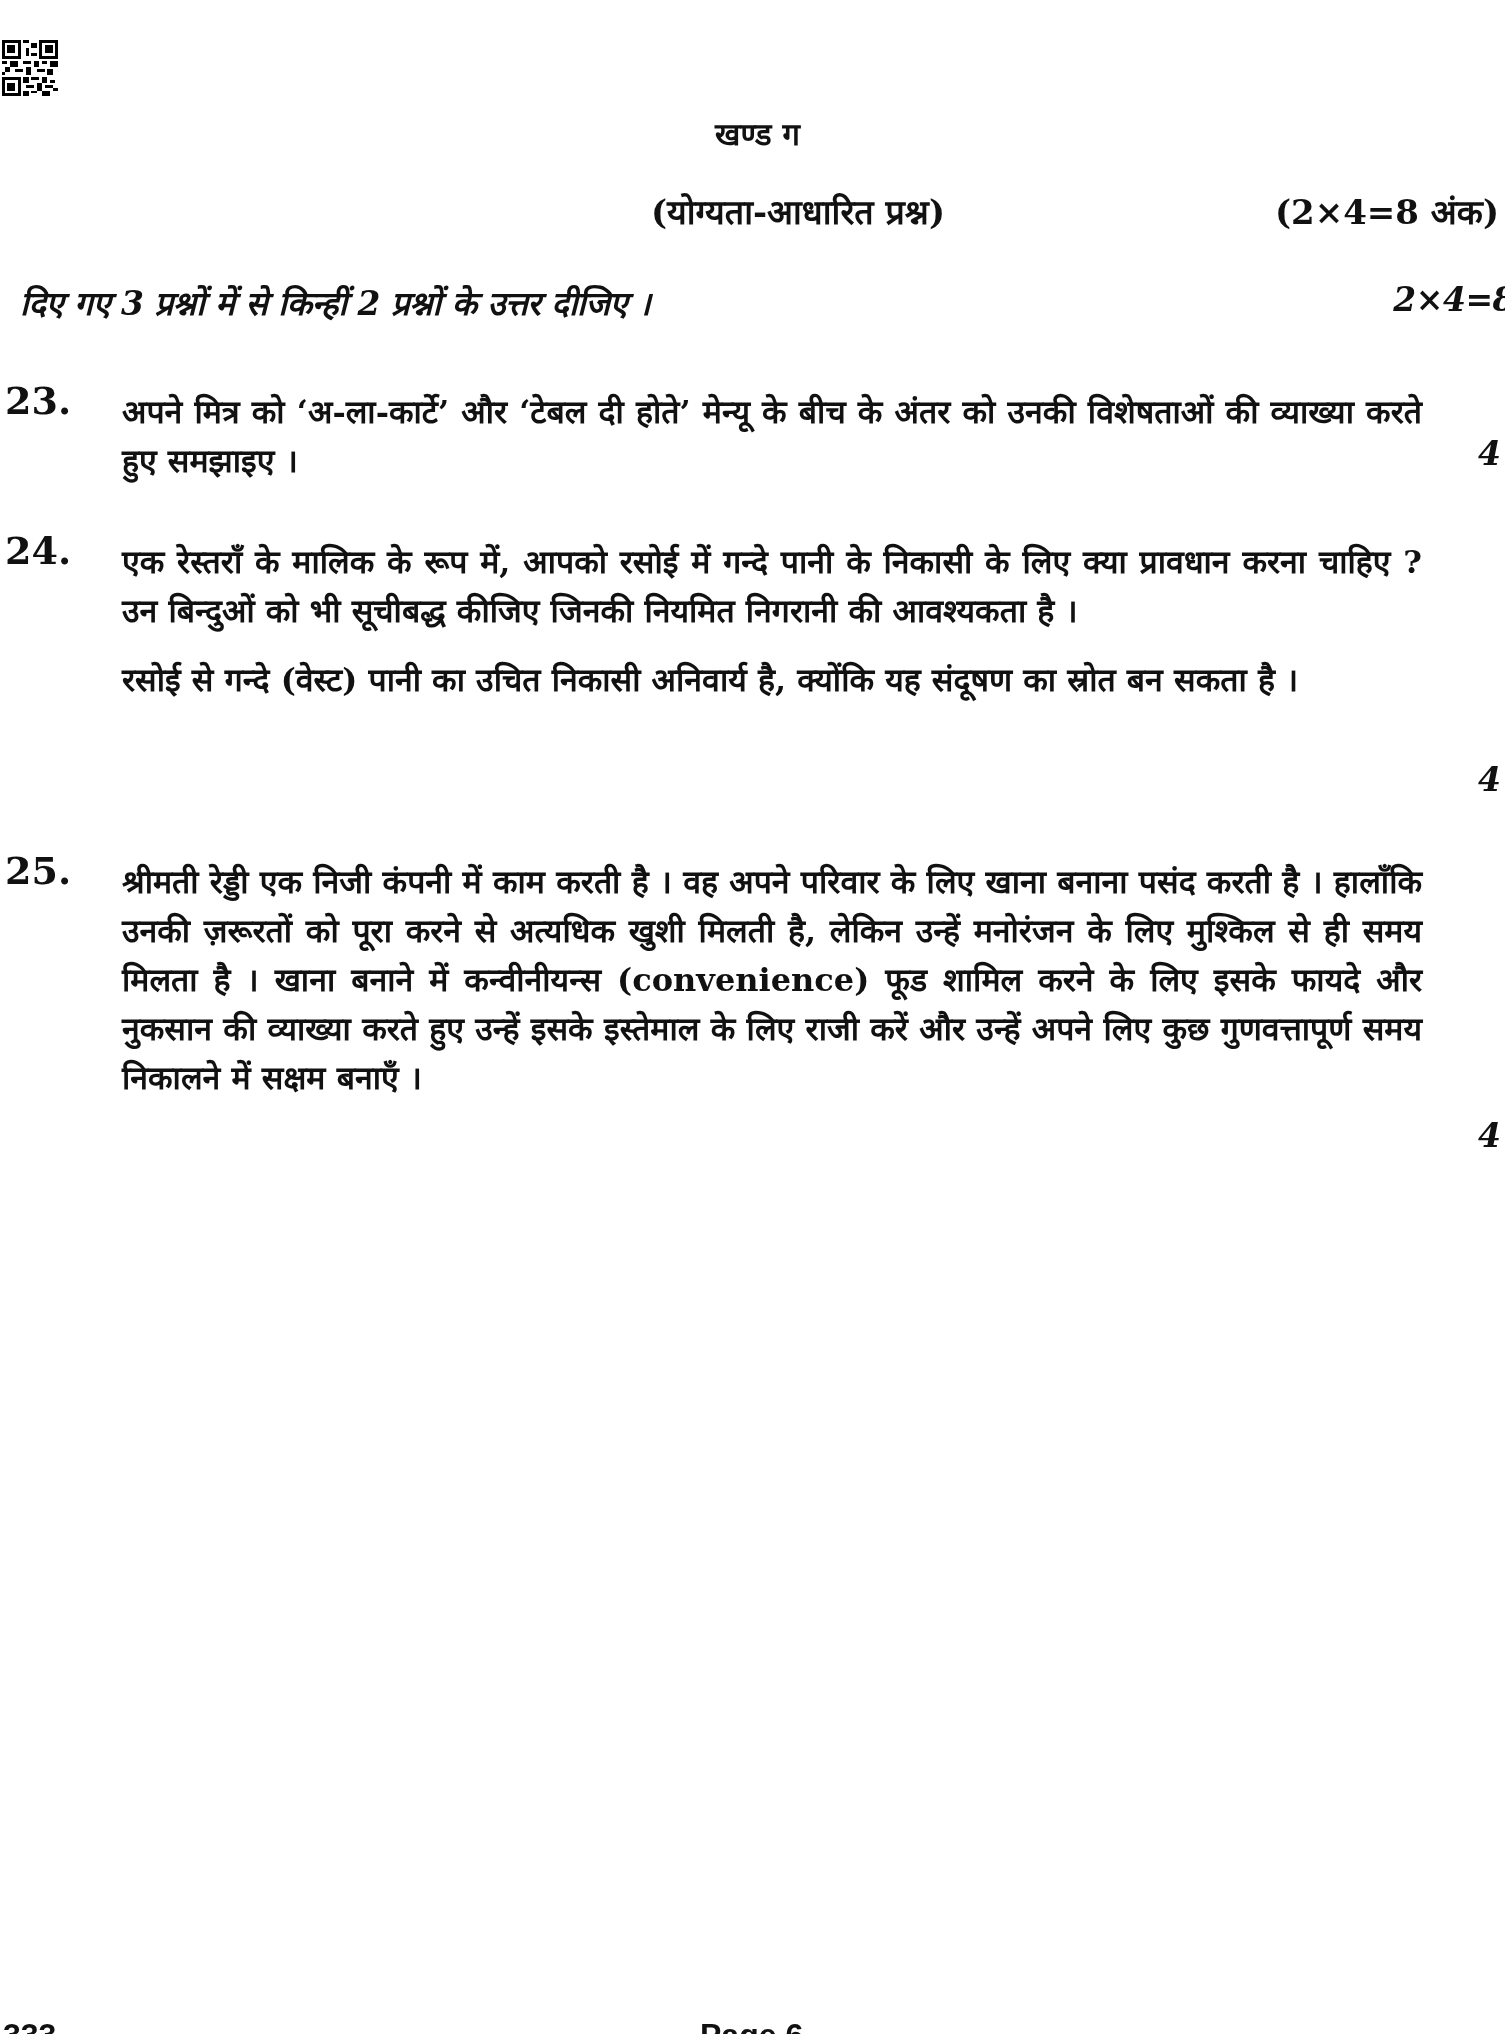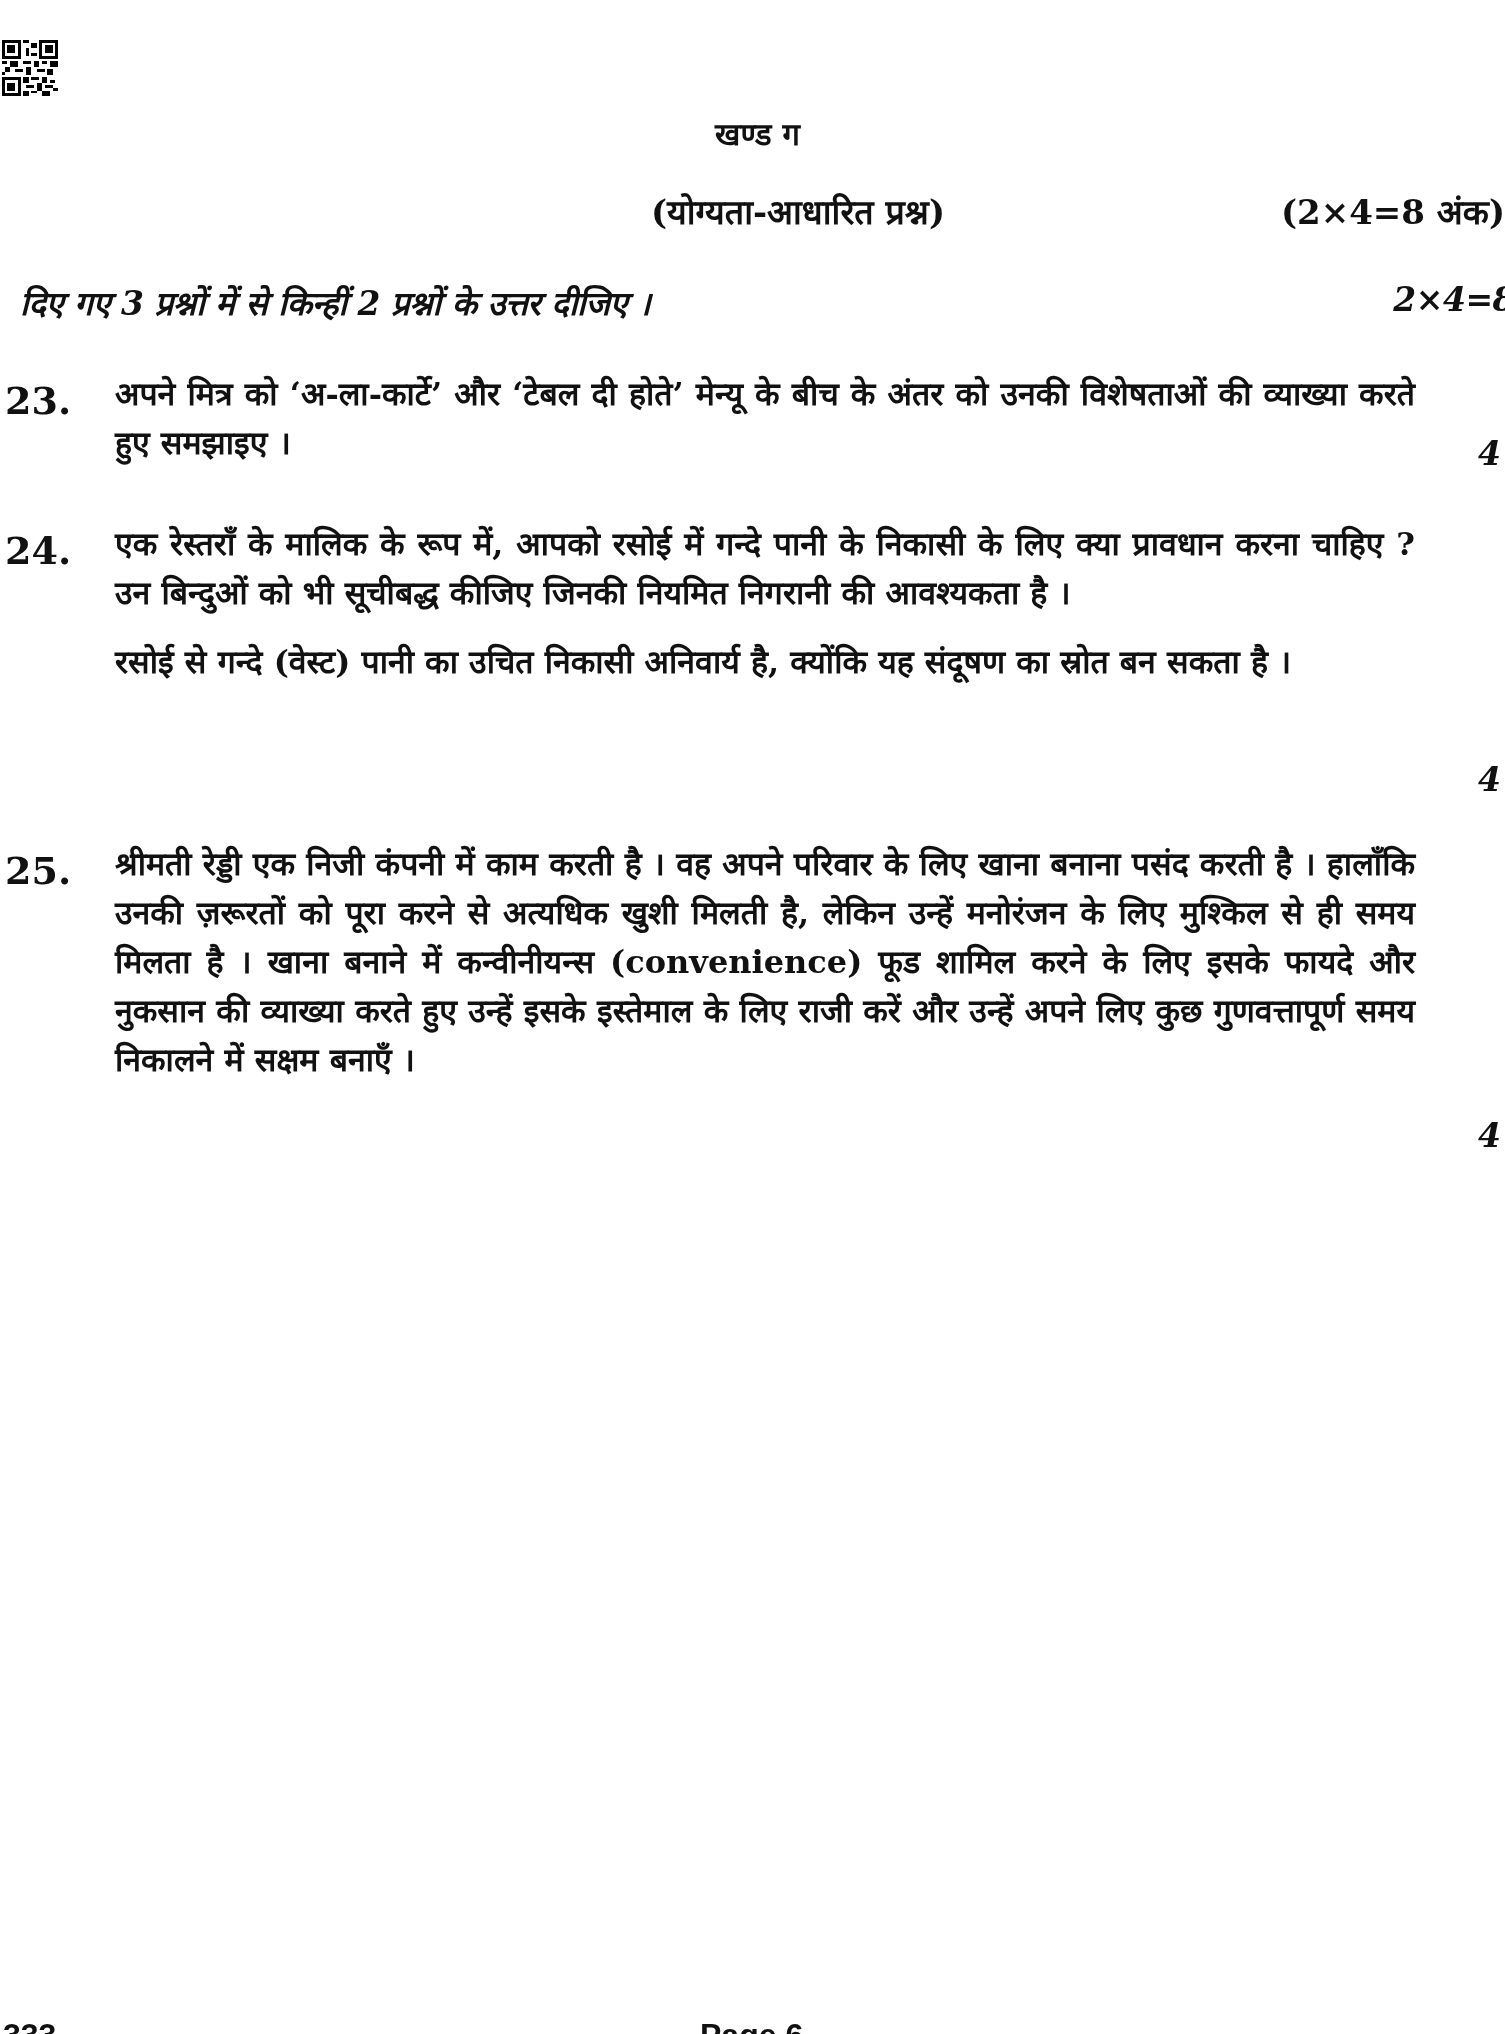--- a/index.html
+++ b/index.html
@@ -42,21 +42,21 @@
     font-size: 34px;
   }
   .section-sub .sub-label {
     position: absolute;
     left: 575px;
     width: 370px;
     text-align: right;
   }
   .section-sub .sub-marks {
     position: absolute;
-    right: 0;
+    right: 6px;
     white-space: nowrap;
   }
   .instruction {
     position: absolute;
     left: 20px;
     top: 280px;
     width: 1495px;
     font-style: italic;
     font-size: 33px;
     font-weight: bold;
@@ -77,26 +77,27 @@
   .q-num {
     position: absolute;
     left: 5px;
     top: 0;
     font-weight: bold;
     font-size: 38px;
     font-family: "DejaVu Serif", "Liberation Serif", serif;
   }
   .q-body {
     position: absolute;
-    left: 115px;
+    left: 122px;
     width: 1300px;
     font-size: 32px;
     line-height: 49px;
     text-align: justify;
     font-weight: bold;
+    margin-top: 18px;
   }
   .q-body p {
     margin: 0 0 20px 0;
   }
   .q-marks {
     position: absolute;
     right: 4px;
     font-style: italic;
     font-weight: bold;
     font-size: 33px;

